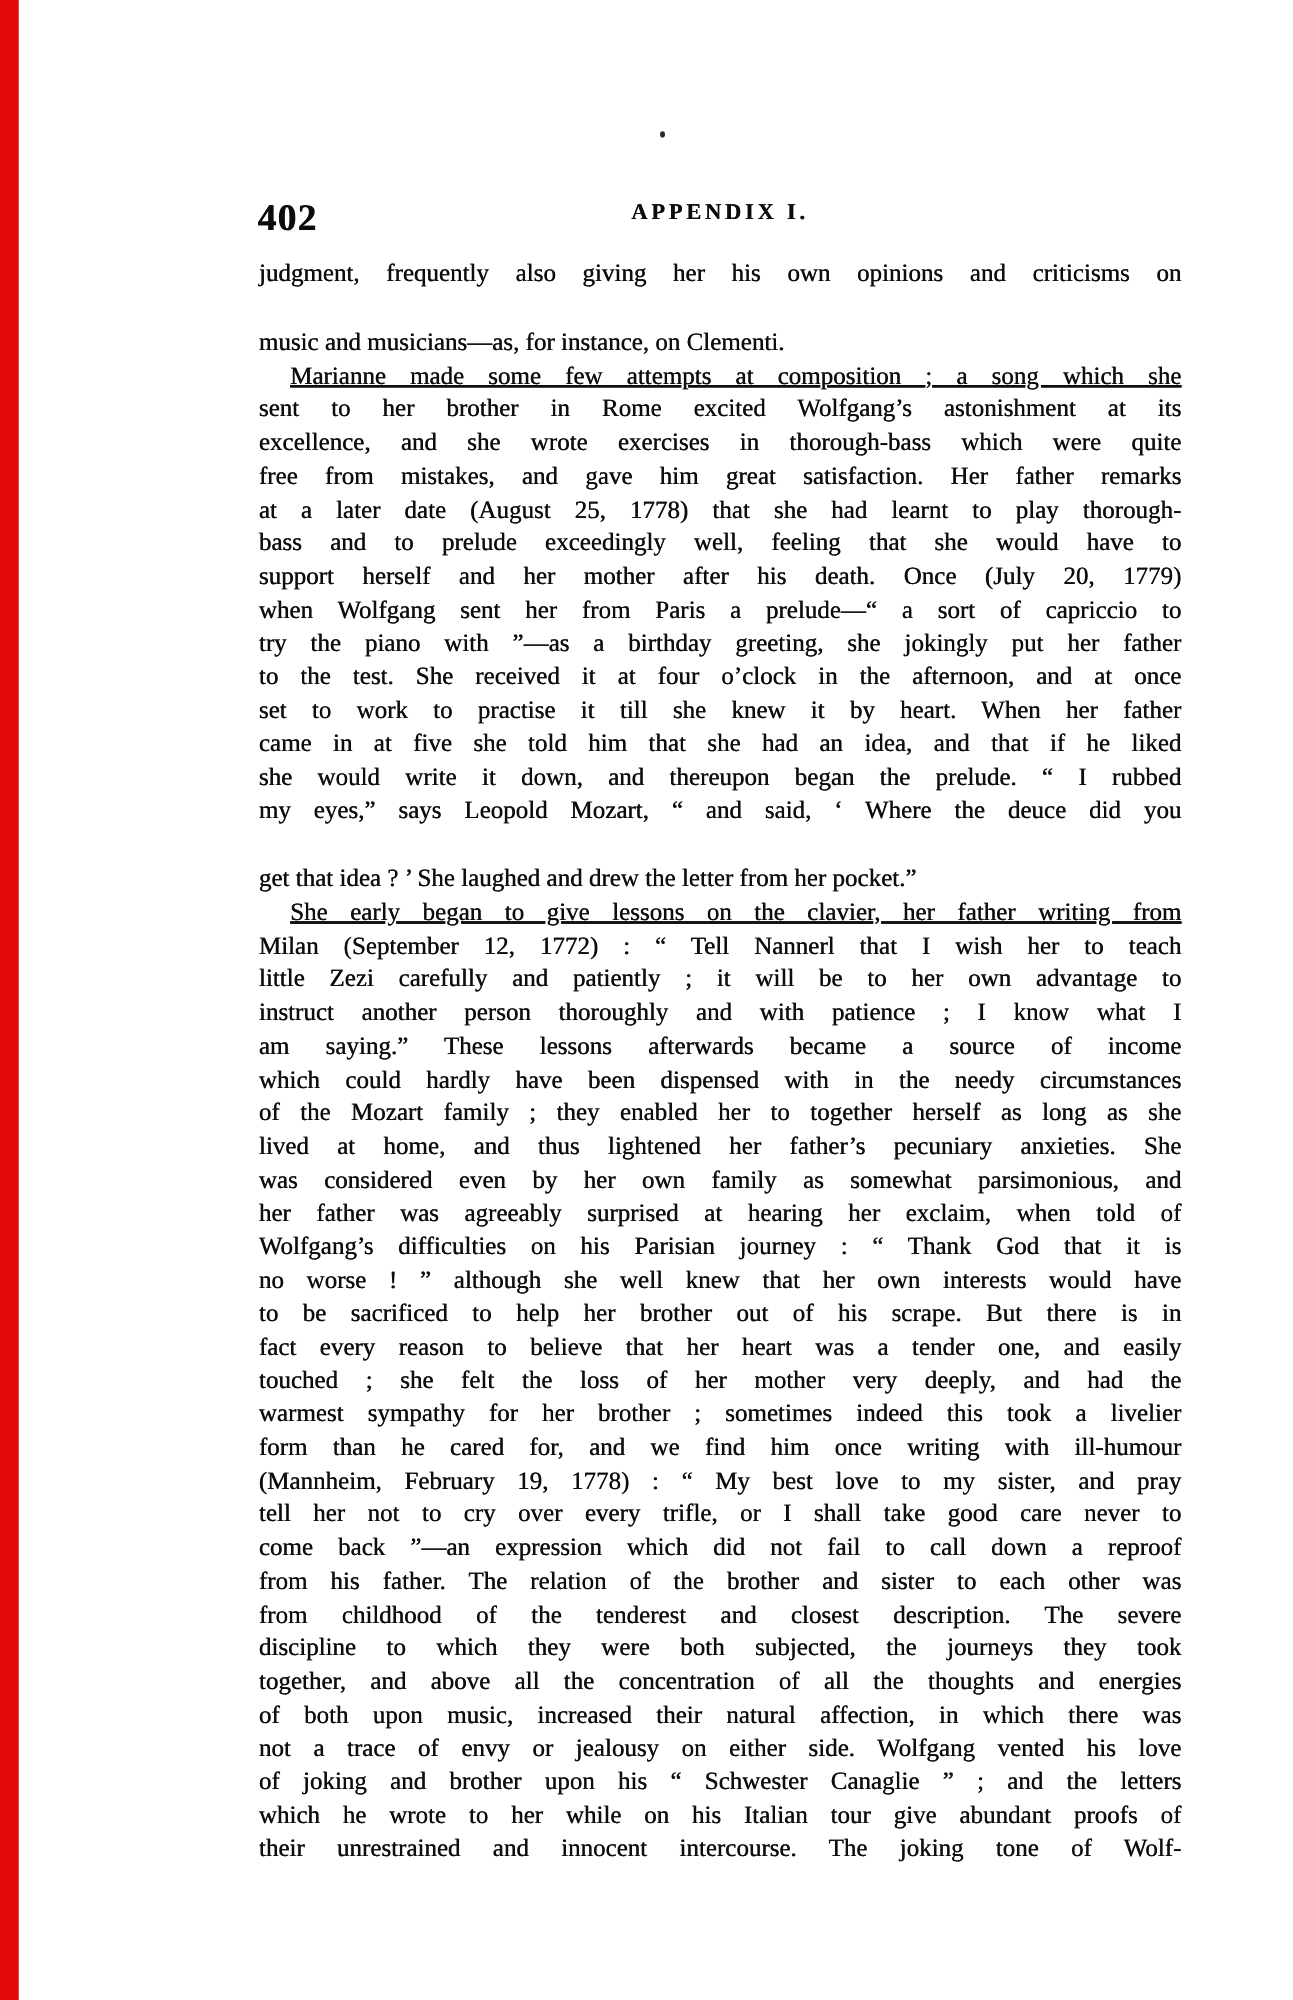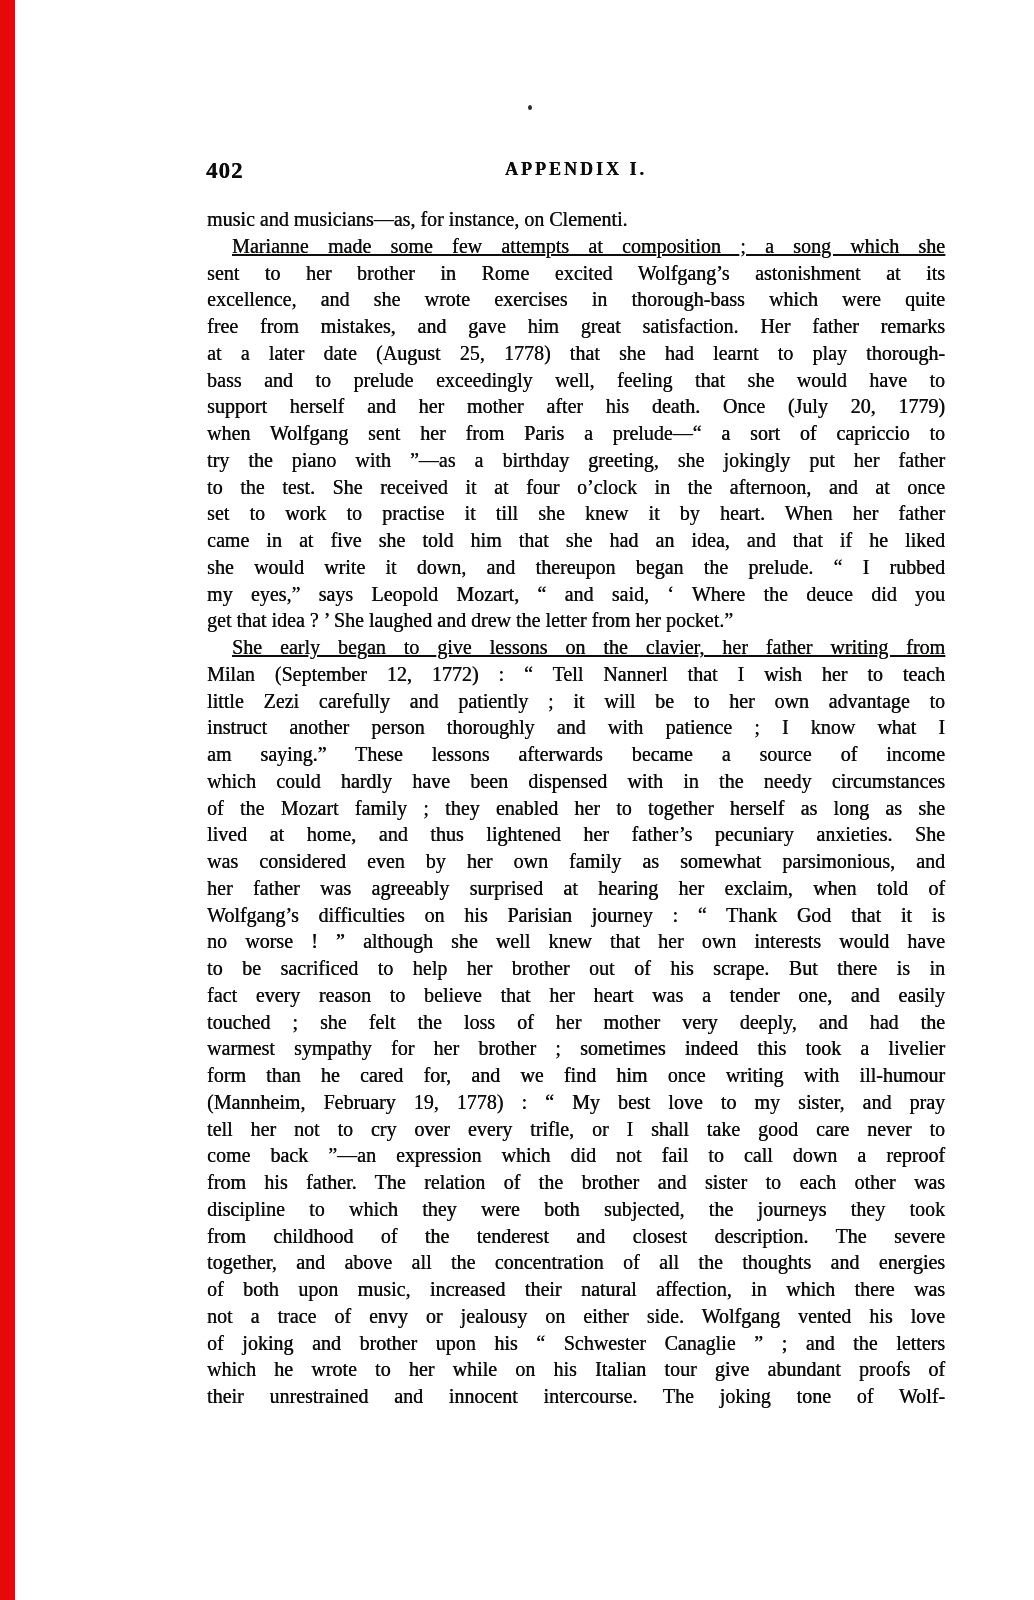--- a/index.html
+++ b/index.html
@@ -22,21 +22,21 @@
   .speck {
     position: absolute;
     left: 528px; top: 105px;
     width: 4px; height: 5px;
     background: #2e2c2a;
     border-radius: 50%;
   }
   .page-number {
     position: absolute;
     left: 206px; top: 158px;
-    font-size: 23px;
+    font-size: 30px;
     font-weight: bold;
     letter-spacing: 1px;
     color: #0d0c0b;
     text-shadow: 0.3px 0 0 #0d0c0b;
   }
   .header-title {
     position: absolute;
     left: 207px; top: 159px;
     width: 738px;
     text-align: center;
@@ -57,36 +57,38 @@
     text-shadow: 0.35px 0 0 #0f0e0d;
   }
   .line {
     text-align: justify;
     text-align-last: justify;
     white-space: normal;
   }
   .line.para-end {
     text-align: right;
     text-align-last: left;
+    margin-top: 28px;
   }
   .line.indent {
     text-indent: 25px;
     text-decoration: underline;
   }
 </style>
 </head>
 <body>
 
 <div class="page" style="background: rgb(255, 255, 255);">
   <div class="film-edge" style="background: rgb(229, 9, 12);"></div>
   <div class="speck"></div>
   <div class="page-number">402</div>
   <div class="header-title">APPENDIX I.</div>
   <div class="body-text" id="body-text">
       <div class="paragraph">
+        <div class="line">judgment, frequently also giving her his own opinions and criticisms on</div>
         <div class="line para-end">music and musicians—as, for instance, on Clementi.</div>
       </div>
       <div class="paragraph">
         <div class="line indent">Marianne made some few attempts at composition ; a song which she</div>
         <div class="line">sent to her brother in Rome excited Wolfgang’s astonishment at its</div>
         <div class="line">excellence, and she wrote exercises in thorough-bass which were quite</div>
         <div class="line">free from mistakes, and gave him great satisfaction. Her father remarks</div>
         <div class="line">at a later date (August 25, 1778) that she had learnt to play thorough-</div>
         <div class="line">bass and to prelude exceedingly well, feeling that she would have to</div>
         <div class="line">support herself and her mother after his death. Once (July 20, 1779)</div>
@@ -114,22 +116,22 @@
         <div class="line">no worse ! ” although she well knew that her own interests would have</div>
         <div class="line">to be sacrificed to help her brother out of his scrape. But there is in</div>
         <div class="line">fact every reason to believe that her heart was a tender one, and easily</div>
         <div class="line">touched ; she felt the loss of her mother very deeply, and had the</div>
         <div class="line">warmest sympathy for her brother ; sometimes indeed this took a livelier</div>
         <div class="line">form than he cared for, and we find him once writing with ill-humour</div>
         <div class="line">(Mannheim, February 19, 1778) : “ My best love to my sister, and pray</div>
         <div class="line">tell her not to cry over every trifle, or I shall take good care never to</div>
         <div class="line">come back ”—an expression which did not fail to call down a reproof</div>
         <div class="line">from his father. The relation of the brother and sister to each other was</div>
+        <div class="line">from childhood of the tenderest and closest description. The severe</div>
         <div class="line">discipline to which they were both subjected, the journeys they took</div>
-        <div class="line">from childhood of the tenderest and closest description. The severe</div>
         <div class="line">together, and above all the concentration of all the thoughts and energies</div>
         <div class="line">of both upon music, increased their natural affection, in which there was</div>
         <div class="line">not a trace of envy or jealousy on either side. Wolfgang vented his love</div>
         <div class="line">of joking and brother upon his “ Schwester Canaglie ” ; and the letters</div>
         <div class="line">which he wrote to her while on his Italian tour give abundant proofs of</div>
         <div class="line">their unrestrained and innocent intercourse. The joking tone of Wolf-</div>
       </div>
     </div>
 </div>
 

